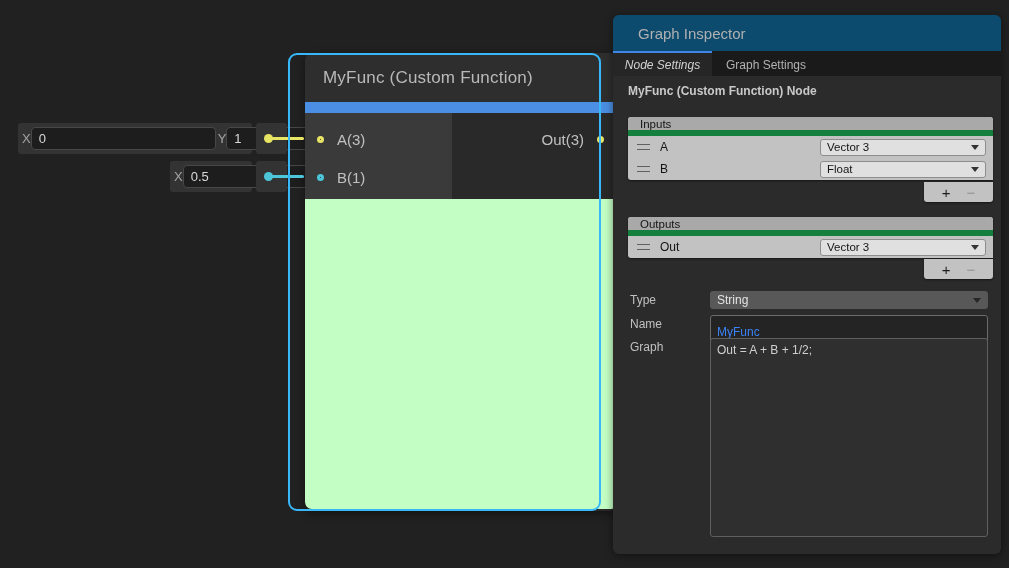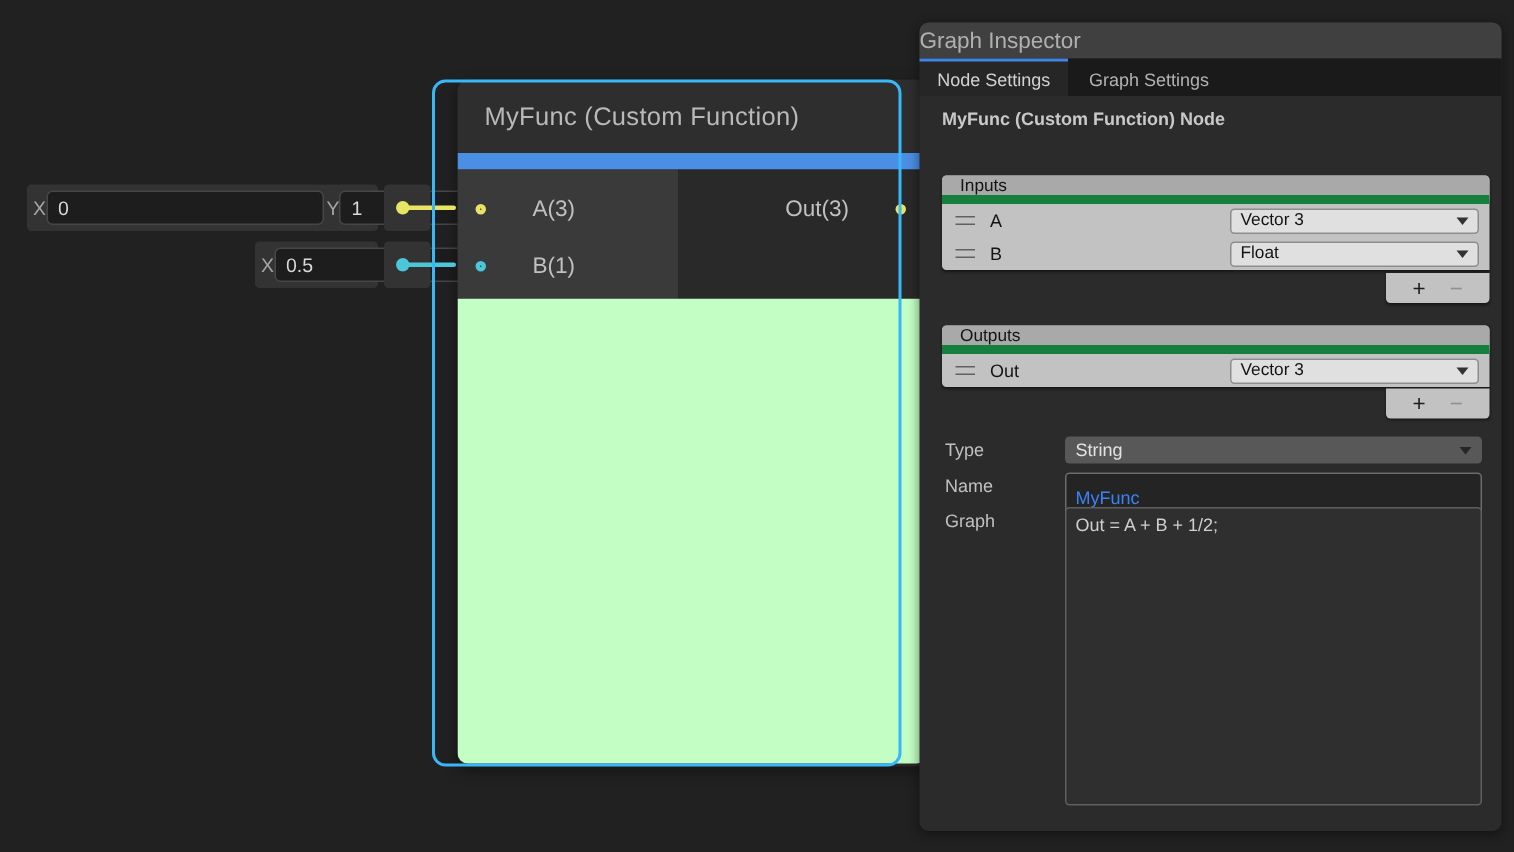--- a/index.html
+++ b/index.html
@@ -47,49 +47,49 @@
   }
   .node-header {
     height:49px; background:#2e2e2e; display:flex; align-items:center;
     padding-left:18px; color:#b9b9b9; font-size:17px; letter-spacing:.2px;
   }
   .node-accent-bar { height:11px; background:#4a8fe4; }
   .node-ports { position:relative; height:86px; display:flex; }
   .ports-left  { width:147px; background:#3a3a3a; position:relative; }
   .ports-right { flex:1; background:#292929; position:relative; }
   .port-row {
-    position:absolute; display:flex; align-items:center; gap:31px;
+    position:absolute; display:flex; align-items:center; gap:13px;
     color:#c0c0c0; font-size:15px; height:15px;
   }
   .ring {
     width:7px; height:7px; border-radius:50%; background:#242424; flex:0 0 auto;
   }
   .ring.yellow { border:3px solid #e8e565; }
   .ring.cyan   { border:3px solid #4cc7da; }
   .node-preview { height:310px; background:#c3ffc4; border-radius:0 0 7px 7px; }
 
   
   .panel {
     position:absolute; left:613px; top:15px; width:388px; height:539px;
     background:#2b2b2b; border-radius:6px; z-index:1;
     box-shadow:0 2px 8px rgba(0,0,0,.45);
   }
   .panel-header {
-    height:24px; background:#404040; border-radius:6px 6px 0 0;
-    display:flex; align-items:center; 
+    height:36px; background:#0c4a6e; border-radius:6px 6px 0 0;
+    display:flex; align-items:center; padding-left:25px;
     color:#b0b0b0; font-size:15px;
   }
   .tabbar { height:25px; background:#1a1a1a; display:flex; }
   .tab {
     font-size:12px; color:#b2b2b2; display:flex; align-items:center;
     padding:0 14px; border-top:2px solid transparent; cursor:default;
   }
   .tab.active {
     background:#262626; color:#d2d2d2; border-top:2px solid #4284e4;
-    width:99px; justify-content:center; padding:0;
+    width:99px; justify-content:center; padding:0;font-style:italic;
   }
   .inspector-heading {
     margin:8px 0 0 15px; font-size:12px; font-weight:bold; color:#c9c9c9;
   }
 
   .listbox {
     position:absolute; left:15px; width:365px; background:#c2c2c2;
     border-radius:3px 3px 0 3px; box-shadow:0 1px 2px rgba(0,0,0,.5);
   }
   .listbox-header {

